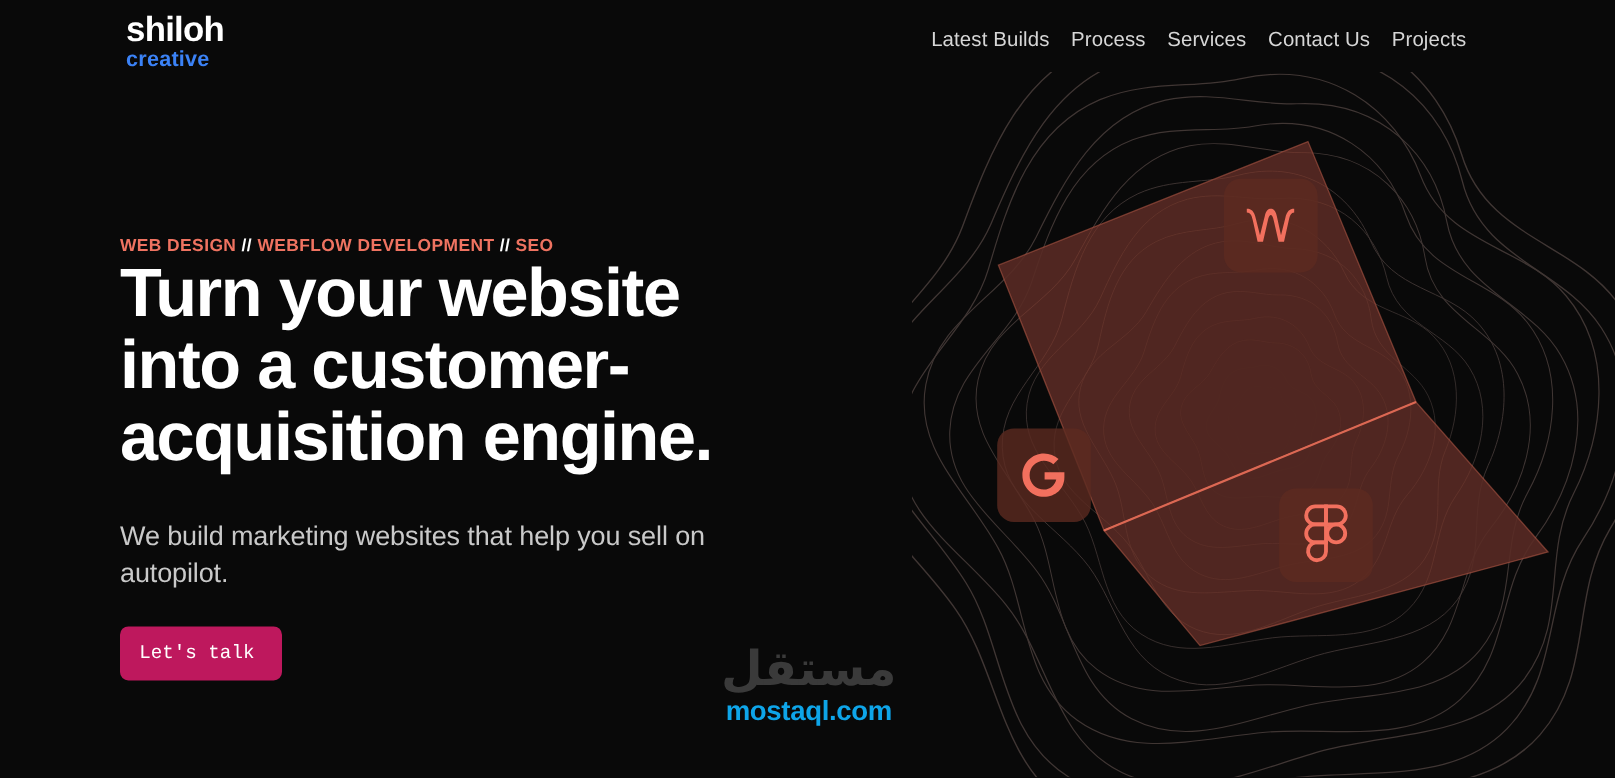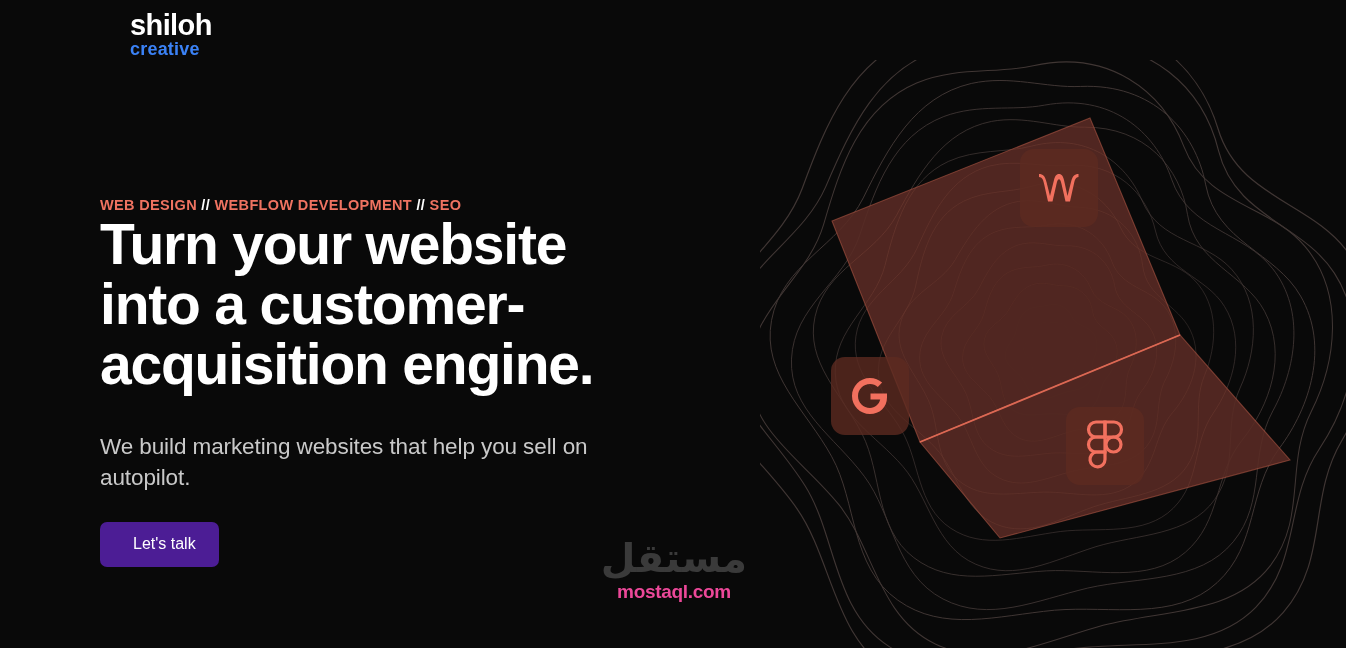--- a/index.html
+++ b/index.html
@@ -26,21 +26,21 @@
     top: 0; left: 0;
     width: 1346px;
     height: 70px;
     display: flex;
     align-items: center;
     z-index: 40;
   }
 
   .logo {
     position: absolute;
-    left: 130px;
+    left: 105px;
     top: 11px;
     line-height: 1;
     user-select: none;
   }
   .logo-main {
     display: block;
     color: #ffffff;
     font-size: 29px;
     font-weight: 700;
     letter-spacing: -0.6px;
@@ -112,30 +112,30 @@
     font-size: 22.5px;
     font-weight: 400;
     line-height: 31px;
     letter-spacing: -0.1px;
     max-width: 580px;
   }
 
   .cta {
     display: inline-block;
     margin-top: 29px;
-    background: #4c1d95;
+    background: #be185d;
     color: #ffffff;
     font-size: 16px;
     font-weight: 400;
     line-height: 1;
-    padding: 14px 23px 15px 33px;
+    padding: 14px 23px 15px 16px;
     border: none;
     border-radius: 7px;
     cursor: pointer;
-    font-family: Liberation Sans, sans-serif;
+    font-family: Liberation Mono, monospace;
   }
 
   
   .hero-graphic {
     position: absolute;
     left: 760px;
     top: 60px;
     width: 586px;
     height: 588px;
     z-index: 10;
@@ -178,40 +178,47 @@
     display: block;
     color: #3a3a3a;
     font-size: 40px;
     font-weight: 700;
     line-height: 40px;
     direction: rtl;
     font-family: "DejaVu Sans", sans-serif;
   }
   .watermark-en {
     display: block;
-    color: #ec4899;
-    font-size: 19px;
+    color: #0ea5e9;
+    font-size: 23px;
     font-weight: 700;
     line-height: 26px;
     letter-spacing: -0.3px;
     margin-top: 1px;
   }
 </style>
 </head>
 <body>
 
 <div class="page">
 
   <header class="header">
 
     <div class="logo">
       <span class="logo-main">shiloh</span>
       <span class="logo-sub">creative</span>
     </div>
 
+    <nav class="nav">
+      <a class="nav-item" href="#">Latest Builds</a>
+      <a class="nav-item" href="#">Process</a>
+      <a class="nav-item" href="#">Services</a>
+      <a class="nav-item" href="#">Contact Us</a>
+      <a class="nav-item" href="#">Projects</a>
+    </nav>
 
   </header>
 
   <section class="hero-text">
 
     <div class="eyebrow">
       <span>WEB DESIGN</span>
       <span class="sep">//</span>
       <span>WEBFLOW DEVELOPMENT</span>
       <span class="sep">//</span>

